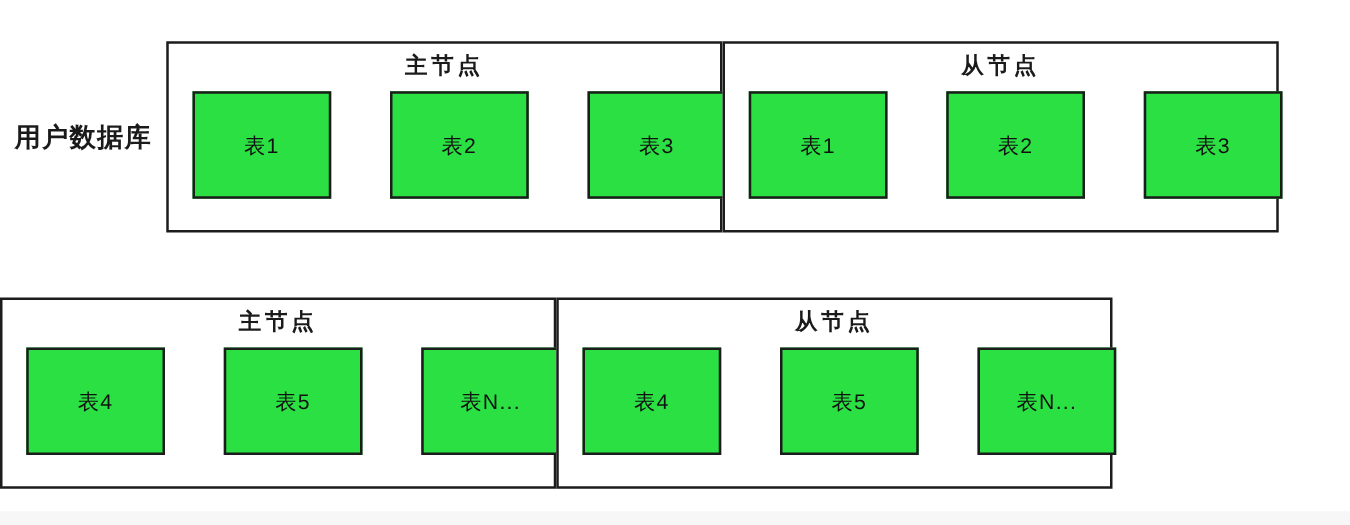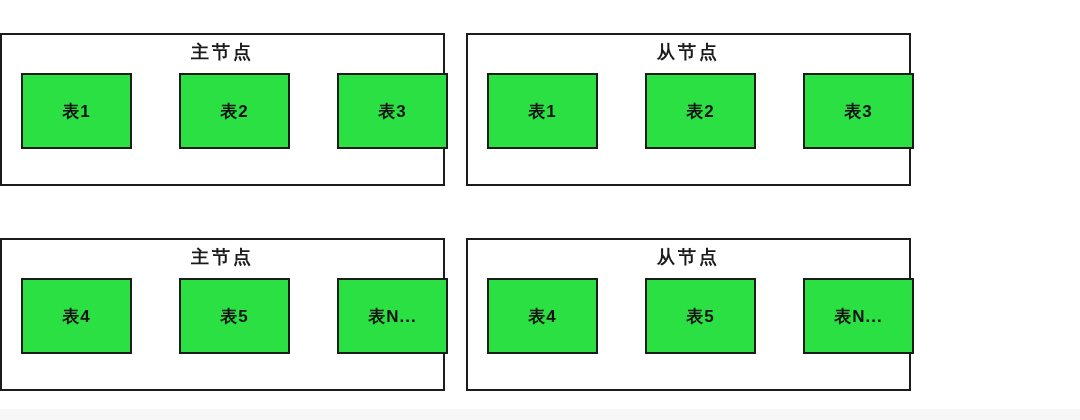--- a/index.html
+++ b/index.html
@@ -31,21 +31,20 @@
     display: flex;
     align-items: center;
     justify-content: center;
     font-size: 21px;
     font-weight: bold;
     letter-spacing: 1px;
     color: #1a1a1a;
   }
   .nodes {
     display: flex;
-    gap: 21px;
     justify-content: flex-end;
   }
   .node {
     box-sizing: border-box;
     width: 445px;
     height: 153px;
     border: 2px solid var(--border-color, #1c1c1c);
     background: #ffffff;
     display: flex;
     flex-direction: column;
@@ -60,47 +59,48 @@
     line-height: 22px;
   }
   .tables {
     display: flex;
     gap: 23px;
     margin-top: 10px;
   }
   .table-box {
     box-sizing: border-box;
     width: 111px;
-    height: 76px;
+    height: 86px;
     background: var(--table-fill, #2ae042);
     border: 2px solid var(--border-color, #1c1c1c);
     display: flex;
     align-items: center;
     justify-content: center;
     font-size: 17px;
-    font-weight: bold;
+    font-weight: normal;
     color: #111111;
     letter-spacing: 1px;
     margin-left: 24px;
   }
   .bottom-band {
     position: absolute;
     left: 0;
     bottom: 0;
     width: 100%;
     height: 11px;
     background: var(--band-color, #f7f7f7);
   }
 </style>
 </head>
 <body>
 
 <div class="stage" style="--table-fill: #2ae042; --border-color: #1c1c1c; --band-color: #f7f7f7; background: rgb(255, 255, 255);">
 
   <div class="db-row">
+    <div class="db-label">用户数据库</div>
     <div class="nodes">
       <div class="node">
         <div class="node-title">主节点</div>
         <div class="tables">
           <div class="table-box">表1</div>
           <div class="table-box">表2</div>
           <div class="table-box">表3</div>
         </div>
       </div>
       <div class="node">

